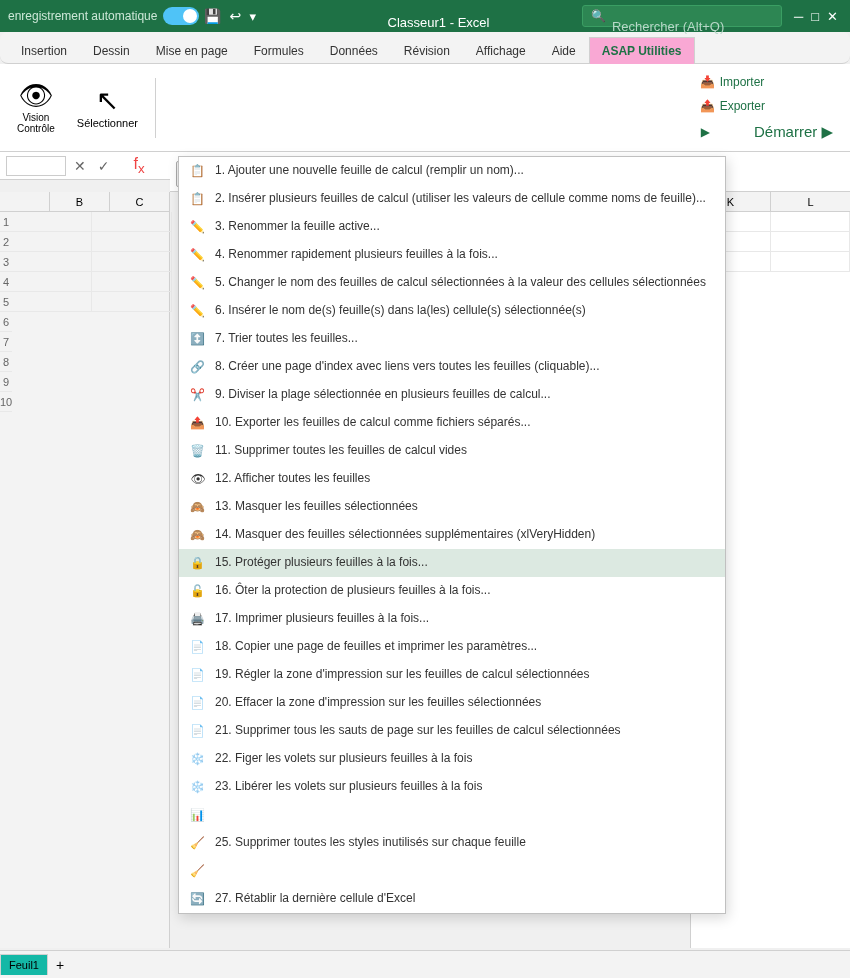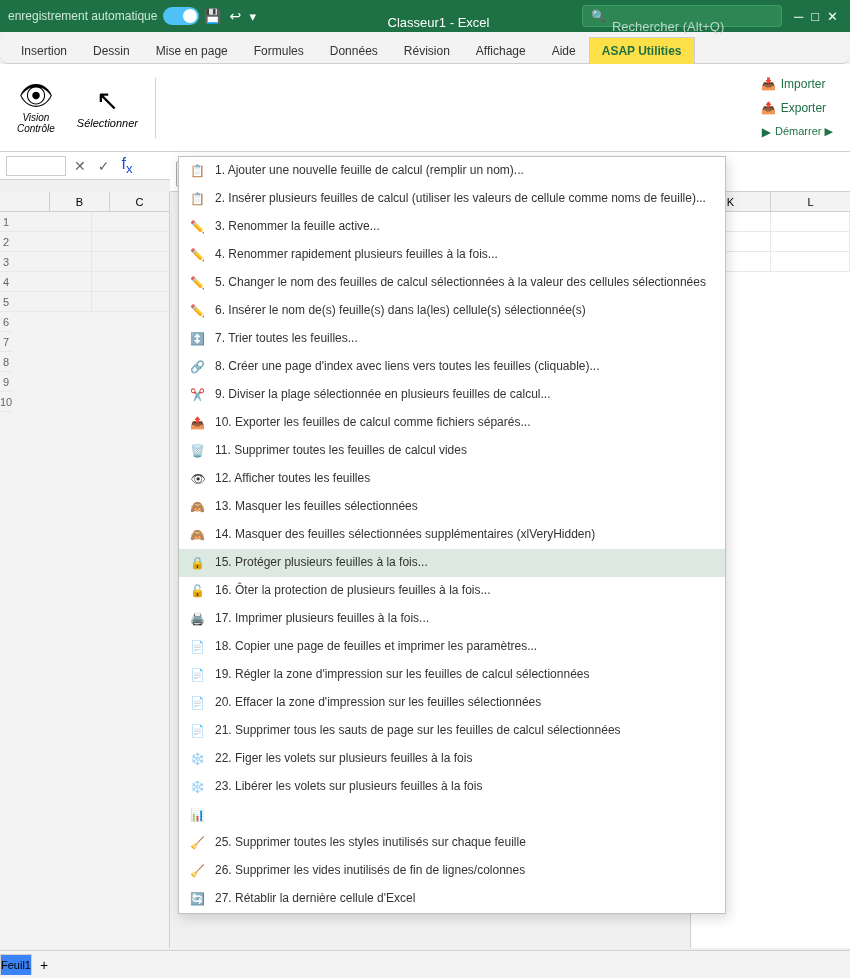--- a/index.html
+++ b/index.html
@@ -76,21 +76,21 @@
       padding: 6px 12px;
       font-size: 12px;
       color: #333;
       cursor: pointer;
       border: 1px solid transparent;
       border-bottom: none;
       position: relative;
       top: 1px;
     }
     .ribbon-tab.active {
-      background: #fde047;
+      background: #f9a8d4;
       border-color: #d0d0d0;
       border-bottom-color: white;
       color: #1e7145;
       font-weight: 600;
     }
 
     
     .ribbon-content {
       background: white;
       border-bottom: 1px solid #d0d0d0;
@@ -112,21 +112,20 @@
       min-width: 50px;
     }
     .ribbon-btn .icon-lg {
       font-size: 28px;
       line-height: 1;
     }
     .ribbon-btn .label {
       font-size: 11px;
       text-align: center;
       margin-top: 2px;
-      font-style: italic;
     }
 
     .ribbon-right {
       margin-left: auto;
       display: flex;
       flex-direction: column;
       gap: 2px;
     }
     .ribbon-right-btn {
       display: flex;
@@ -299,30 +298,30 @@
     <div class="ribbon-right-btn">
       <span>📥</span>
       <span>Importer</span>
     </div>
     <div class="ribbon-right-btn">
       <span>📤</span>
       <span>Exporter</span>
     </div>
     <div class="ribbon-right-btn">
       <span>▶</span>
-      <span style="font-size:11px;">Démarrer ▶</span>
+      <span style="font-size:15px;margin-left:40px;">Démarrer ▶</span>
     </div>
   </div>
 </div>
 
 <div class="formula-bar">
   <div style="font-size:11px;padding:0 4px;border:1px solid #ccc;height:20px;width:60px;display:flex;align-items:center;"></div>
   <span class="formula-x">✕</span>
   <span class="formula-check">✓</span>
-  <span style="color:#1d4ed8;font-size:16px;margin:0 4px;">f<sub>x</sub></span>
+  <span style="color:#ef4444;font-size:16px;margin:0 16px;">f<sub>x</sub></span>
   <input class="formula-input" type="text" style="">
 </div>
 
 <div style="position:absolute;top:156px;left:170px;right:0;height:36px;background:white;border-bottom:1px solid #d0d0d0;display:flex;align-items:center;padding:0 6px;gap:4px;z-index:50;">
   <div class="asap-dropdown-btn" style="background:#f0f0f0;border-color:#aaa;">
     <span style="font-size:12px;">📋</span>
     <span>Feuilles</span>
     <span class="chevron">▾</span>
   </div>
   <div class="asap-dropdown-btn">
@@ -503,25 +502,24 @@
   </div>
       <div class="menu-item">
     <span class="menu-icon">📊</span>
   </div>
       <div class="menu-item">
     <span class="menu-icon">🧹</span>
     <span class="menu-text">25. Supprimer toutes les  styles inutilisés sur chaque feuille</span>
   </div>
       <div class="menu-item">
     <span class="menu-icon">🧹</span>
-    <span class="menu-text">26. Supprimer les vides inutilisés de fin de lignes/colonnes</span>
   </div>
       <div class="menu-item">
     <span class="menu-icon">🔄</span>
     <span class="menu-text">27. Rétablir la dernière cellule d'Excel</span>
   </div>
     </div>
 </div>
 
 <div class="tab-bar">
-  <div style="padding:4px 0;background:#3b82f6;border:1px solid #d0d0d0;border-bottom:none;font-size:11px;cursor:pointer;">Feuil1</div>
+  <div style="padding:4px 8px;background:#14b8a6;border:1px solid #d0d0d0;border-bottom:none;font-size:11px;cursor:pointer;">Feuil1</div>
   <div style="padding:4px 8px;cursor:pointer;font-size:14px;">+</div>
 </div>
 
 </body></html>

